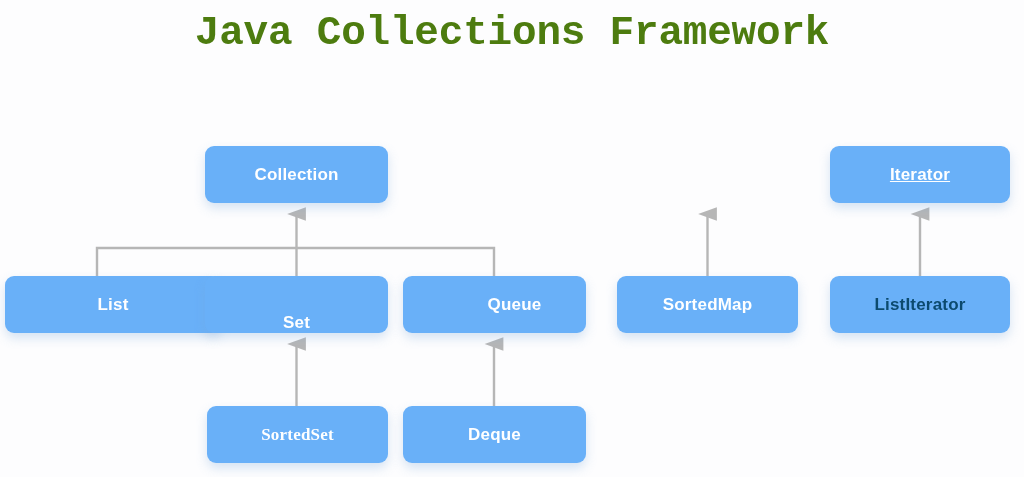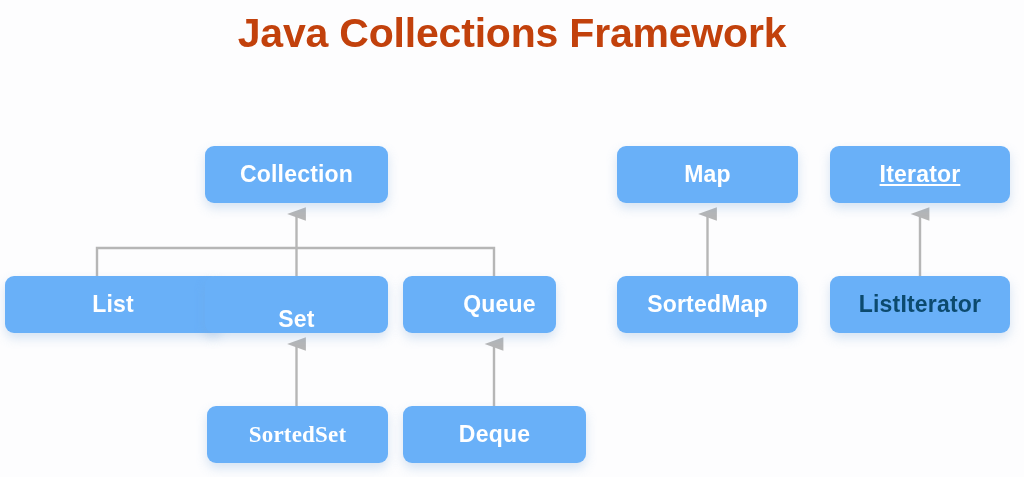--- a/index.html
+++ b/index.html
@@ -41,36 +41,36 @@
   }
   .node {
     position: absolute;
     box-sizing: border-box;
     background: #69b0f8;
     color: #ffffff;
     border-radius: 9px;
     display: flex;
     align-items: center;
     justify-content: center;
-    font-size: 23px;
+    font-size: 17px;
     font-weight: bold;
     letter-spacing: 0.2px;
     box-shadow: 0 5px 11px rgba(120, 165, 215, 0.30);
     white-space: nowrap;
   }
   .node span {
     display: block;
   }
 </style>
 </head>
 <body>
 
 <div id="canvas" style="background: rgb(253, 253, 254);">
 
-  <div id="title" style="color: #c2410c;">Java Collections Framework</div>
+  <div id="title" style="color: #4d7c0f; font-family: Liberation Mono, monospace;">Java Collections Framework</div>
 
   <svg id="edges" width="1024" height="477" viewBox="0 0 1024 477">
     <defs>
       <marker id="arrowhead" markerWidth="9" markerHeight="9" refX="3.4" refY="4.5" orient="auto" markerUnits="strokeWidth">
         <path d="M0.6,8.4 L3.4,0.6 L6.2,8.4 Z" fill="#b6b6b6"></path>
       </marker>
     </defs>
 
     <g>
       <path d="M97,276 L97,248 L494,248 L494,276" fill="none" stroke="#b6b6b6" stroke-width="2.4" stroke-linejoin="miter" stroke-linecap="butt"></path>
@@ -90,33 +90,30 @@
     </g>
 
     <g>
       <line x1="920" y1="276" x2="920" y2="214" stroke="#b6b6b6" stroke-width="2.4" marker-end="url(#arrowhead)"></line>
     </g>
   </svg>
 
   <div class="node" style="left: 205px; top: 146px; width: 183px; height: 57px; background: rgb(105, 176, 248); color: rgb(255, 255, 255);">
     <span>Collection</span>
   </div>
-  <div class="node" style="left: 617px; top: 146px; width: 181px; height: 57px; background: rgb(105, 176, 248); color: rgb(255, 255, 255);">
-    <span>Map</span>
-  </div>
   <div class="node" style="left: 830px; top: 146px; width: 180px; height: 57px; background: rgb(105, 176, 248); color: rgb(255, 255, 255); text-decoration: underline;">
     <span>Iterator</span>
   </div>
   <div class="node" style="left: 5px; top: 276px; width: 216px; height: 57px; background: rgb(105, 176, 248); color: rgb(255, 255, 255);">
     <span>List</span>
   </div>
   <div class="node" style="left: 205px; top: 276px; width: 183px; height: 57px; background: rgb(105, 176, 248); color: rgb(255, 255, 255); align-items: flex-end;">
     <span>Set</span>
   </div>
-  <div class="node" style="left: 403px; top: 276px; width: 153px; height: 57px; background: rgb(105, 176, 248); color: rgb(255, 255, 255); padding-left: 40px;">
+  <div class="node" style="left: 403px; top: 276px; width: 183px; height: 57px; background: rgb(105, 176, 248); color: rgb(255, 255, 255); padding-left: 40px;">
     <span>Queue</span>
   </div>
   <div class="node" style="left: 617px; top: 276px; width: 181px; height: 57px; background: rgb(105, 176, 248); color: rgb(255, 255, 255);">
     <span>SortedMap</span>
   </div>
   <div class="node" style="left: 830px; top: 276px; width: 180px; height: 57px; background: rgb(105, 176, 248); color: #0c4a6e;">
     <span>ListIterator</span>
   </div>
   <div class="node" style="left: 207px; top: 406px; width: 181px; height: 57px; background: rgb(105, 176, 248); color: rgb(255, 255, 255); font-family: Liberation Serif, serif;">
     <span>SortedSet</span>

